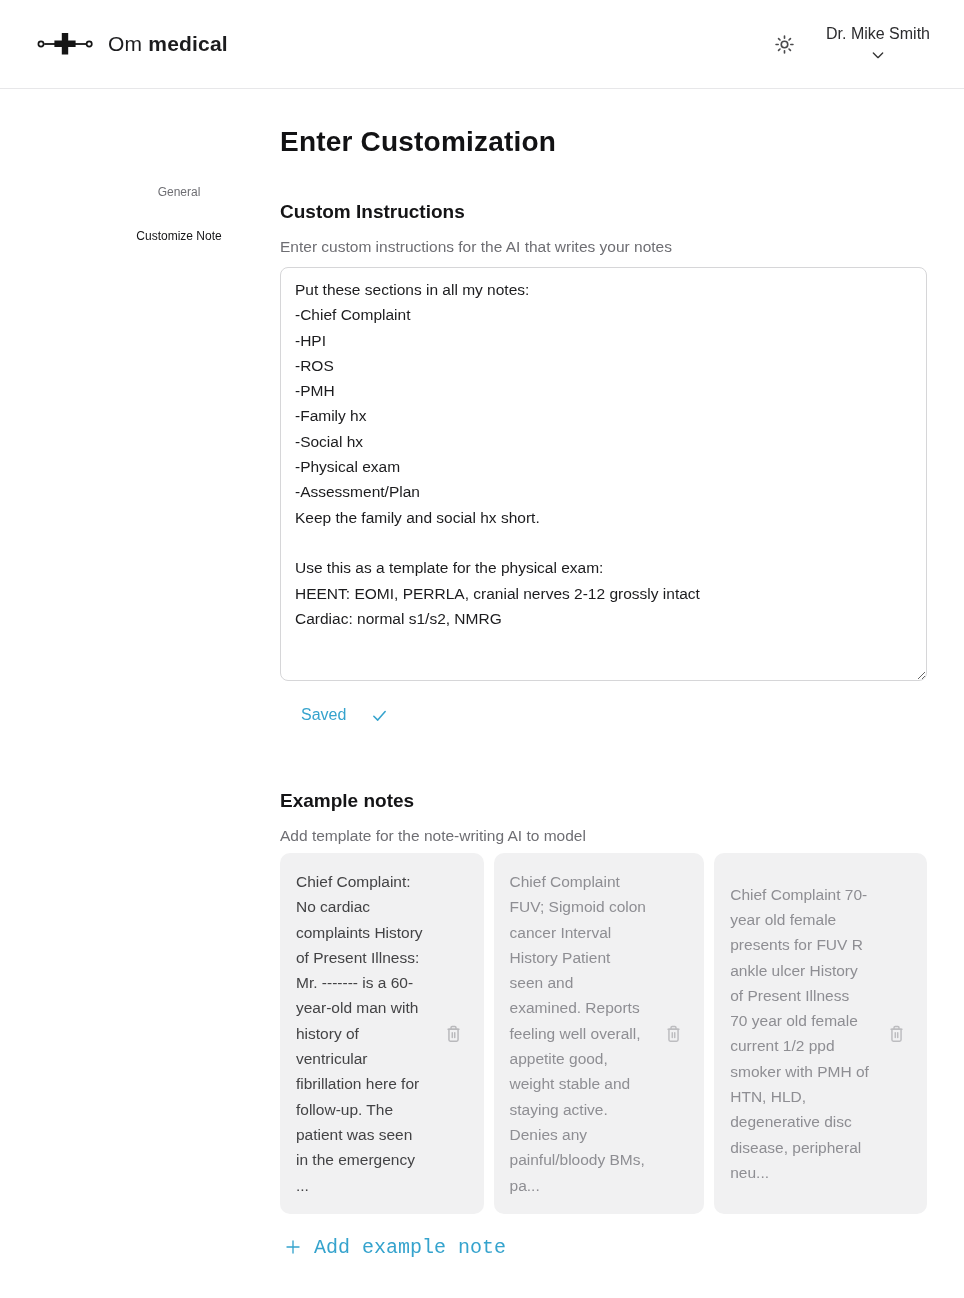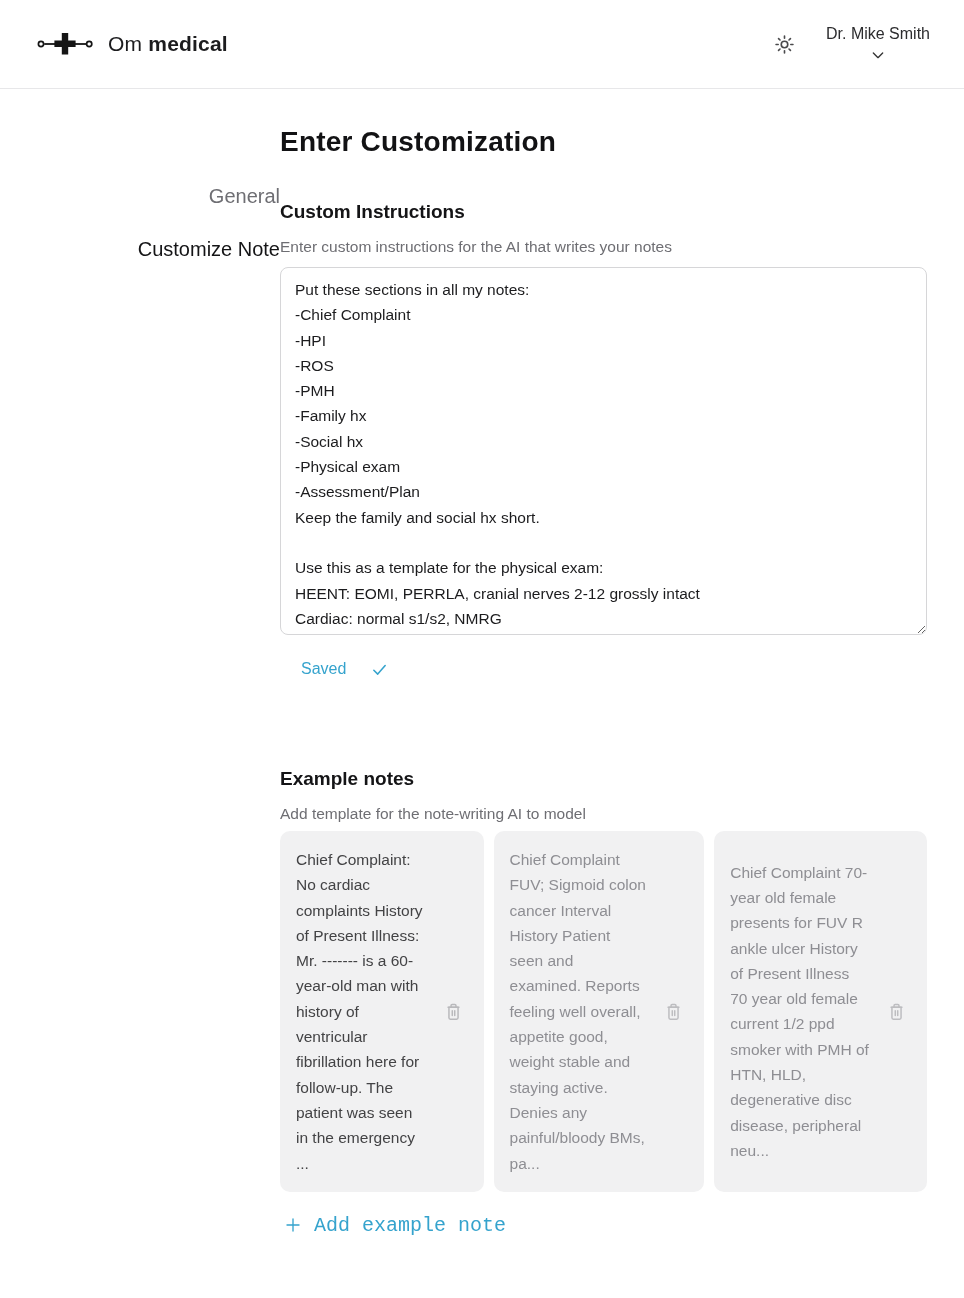--- a/index.html
+++ b/index.html
@@ -52,22 +52,22 @@
   .sidebar {
     width: 280px;
     flex: 0 0 280px;
     padding: 96px 0 0 78px;
     display: flex;
     flex-direction: column;
     gap: 30px;
   }
   .side-item {
     background: none; border: none; cursor: pointer;
-    font-family: inherit; font-size: 20px;
-    text-align: right; padding: 0;
+    font-family: inherit; font-size: 12px;
+    text-align: center; padding: 0;
     color: #6e6e73;
   }
   .side-item.active { color: #141416; font-weight: 500; }
 
   .main { width: 647px; padding-top: 37px; }
 
   .page-title {
     font-size: 28px;
     font-weight: 700;
     letter-spacing: 0.2px;
@@ -83,21 +83,21 @@
     font-size: 15.5px;
     color: #6e6e73;
     margin-top: 15px;
   }
   .ci-heading { margin-top: 43px; }
 
   
   .instructions-box {
     margin-top: 11px;
     width: 647px;
-    height: 368px;
+    height: 414px;
     resize: both;
     border: 1px solid #d6d6d8;
     border-radius: 8px;
     padding: 9px 14px;
     font-family: "Liberation Sans", sans-serif;
     font-size: 15.5px;
     line-height: 25.3px;
     color: #1c1c1e;
     outline: none;
     overflow: hidden;
@@ -108,21 +108,21 @@
     margin-top: 21px;
     margin-left: 21px;
     display: flex;
     align-items: center;
     gap: 25px;
     font-size: 16px;
     color: #35a3cd;
   }
 
   
-  .en-heading { margin-top: 90px; }
+  .en-heading { margin-top: 66px; }
   .notes-list { margin-top: 8px; display: flex; flex-direction: row; gap: 10px; }
   .note-card {
     background: #f1f1f2;
     border-radius: 10px;
     padding: 16px 18px 16px 16px;
     display: flex;
     align-items: center;
     gap: 14px;
     min-height: 108px;
   }

